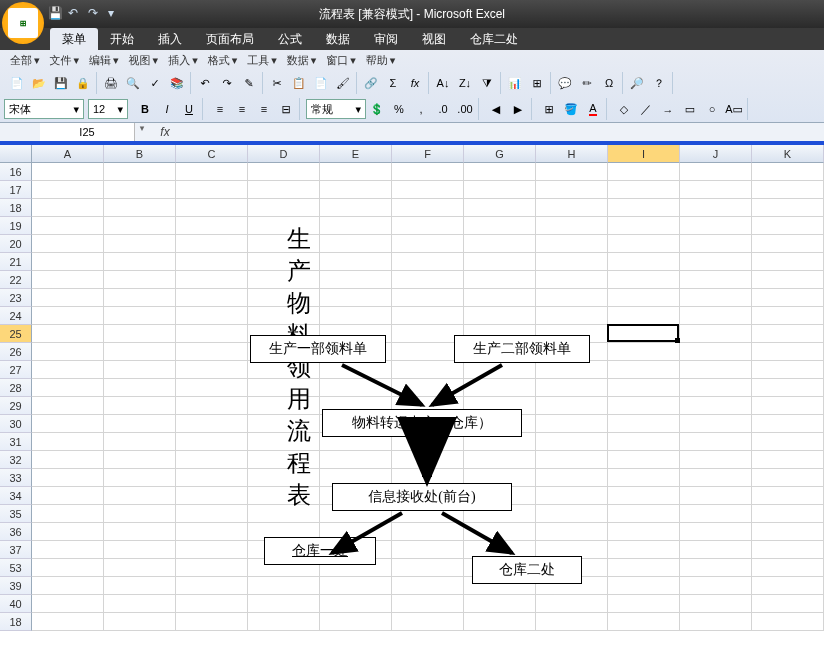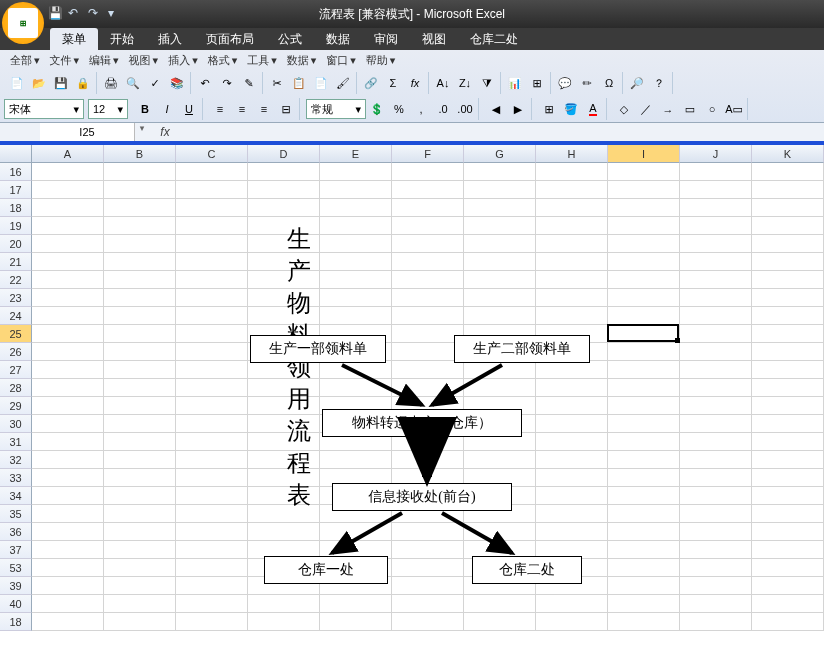--- a/index.html
+++ b/index.html
@@ -581,21 +581,21 @@
     <div class="ac-handle"></div>
   </div>
 
   <div class="flow">
     <div class="flow-title" style="left:255px; top:60px;">生产物料领用流程表</div>
 
     <div class="flow-box" style="left:218px; top:172px; width:136px; height:28px;">生产一部领料单</div>
     <div class="flow-box" style="left:422px; top:172px; width:136px; height:28px;">生产二部领料单</div>
     <div class="flow-box" style="left:290px; top:246px; width:200px; height:28px;">物料转运中心（仓库）</div>
     <div class="flow-box" style="left:300px; top:320px; width:180px; height:28px;">信息接收处(前台)</div>
-    <div class="flow-box" style="left:232px; top:393px; width:124px; height:28px;">仓库一处</div>
+    <div class="flow-box" style="left:232px; top:374px; width:112px; height:28px;text-decoration:underline;">仓库一处</div>
     <div class="flow-box" style="left:440px; top:393px; width:110px; height:28px;">仓库二处</div>
 
     <svg class="arrow" style="left:0; top:0;" width="800" height="500">
       <defs>
         <marker id="ah" markerWidth="10" markerHeight="10" refX="6" refY="3" orient="auto">
           <path d="M0,0 L7,3 L0,6 Z" fill="#000"></path>
         </marker>
       </defs>
       <line x1="310" y1="202" x2="390" y2="242" stroke="#000" stroke-width="4" marker-end="url(#ah)"></line>
       <line x1="470" y1="202" x2="400" y2="242" stroke="#000" stroke-width="4" marker-end="url(#ah)"></line>

